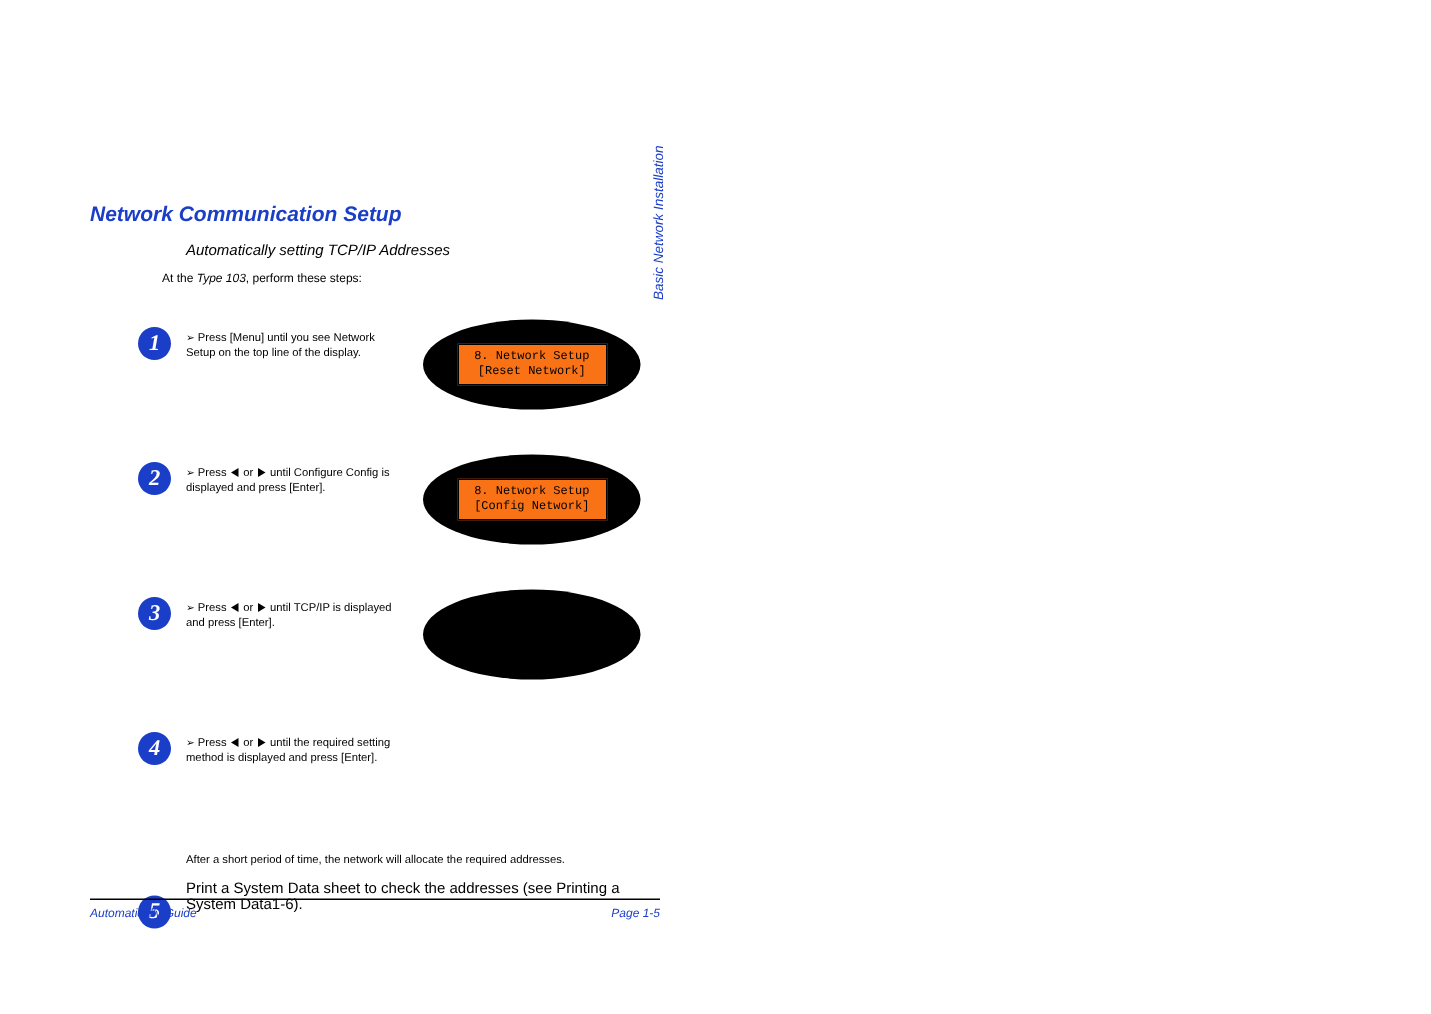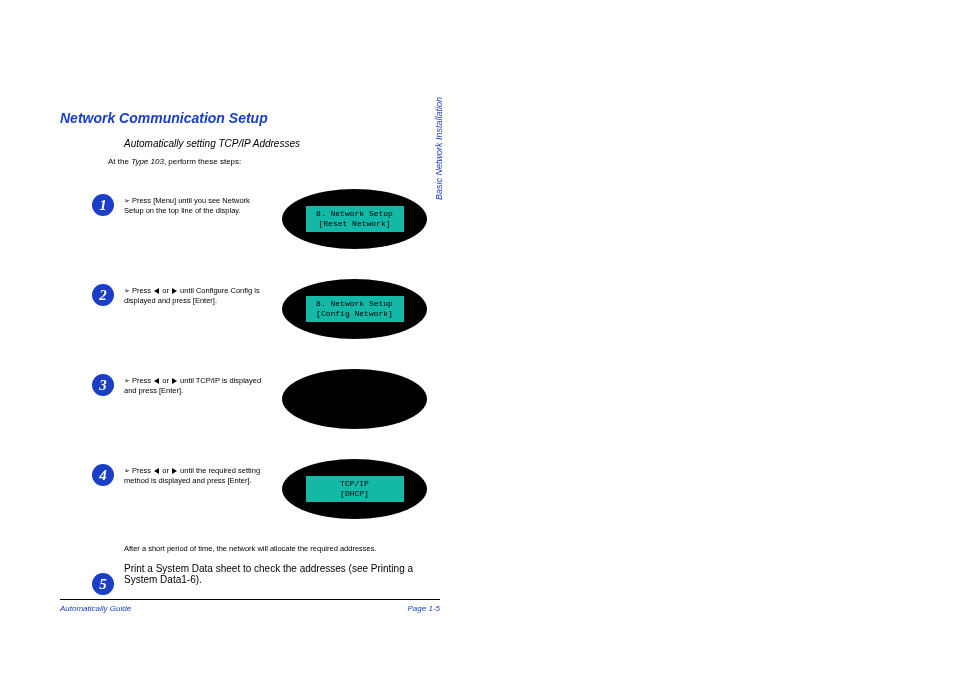--- a/index.html
+++ b/index.html
@@ -15,20 +15,21 @@
     left: 60px;
     top: 110px;
     width: 380px;
   }
   .section-title {
     color: #1a3ec7;
     font-style: italic;
     font-weight: bold;
     font-size: 14px;
     margin-bottom: 12px;
+    margin-top: 24px;
   }
   .subsection-title {
     font-weight: normal;
     font-style: italic;
     font-size: 10px;
     margin-left: 64px;
     margin-bottom: 8px;
     color: #000;
   }
   .intro-line {
@@ -110,21 +111,21 @@
     inset: 0;
     background: #000;
     border-radius: 50%;
   }
   .lcd-ell .screen {
     position: absolute;
     left: 50%;
     top: 50%;
     transform: translate(-50%, -50%);
     width: 100px;
-    background: #14b8a6;
+    background: #f97316;
     border: 1px solid #000;
     font-family: "Courier New", monospace;
     font-size: 8px;
     line-height: 1.25;
     text-align: center;
     padding: 3px 0;
     white-space: pre;
     color: #000;
   }
   .after-note {
@@ -220,27 +221,20 @@
           <div class="ell-bg"></div>
         </div>
       </div>
     </div>
 
     <div class="step-row">
       <div class="step-badge">4</div>
       <div class="step-text">
         <span class="bullet">➢</span><span>Press </span><span class="tri-left"></span><span> or </span><span class="tri-right"></span><span> until the required setting method is displayed and press [Enter].</span>
       </div>
-      <div class="display-col">
-        <div class="lcd-ell">
-          <div class="ell-bg"></div>
-          <div class="screen"><span>TCP/IP</span>
-<span>[DHCP]</span></div>
-        </div>
-      </div>
     </div>
 
   </div>
 
   <div class="after-note">After a short period of time, the network will allocate the required addresses.</div>
 
   <div class="final-step-row">
     <div class="step-badge">5</div>
     <div class="final-text">Print a System Data sheet to check the addresses (see Printing a System Data1-6).</div>
   </div>

